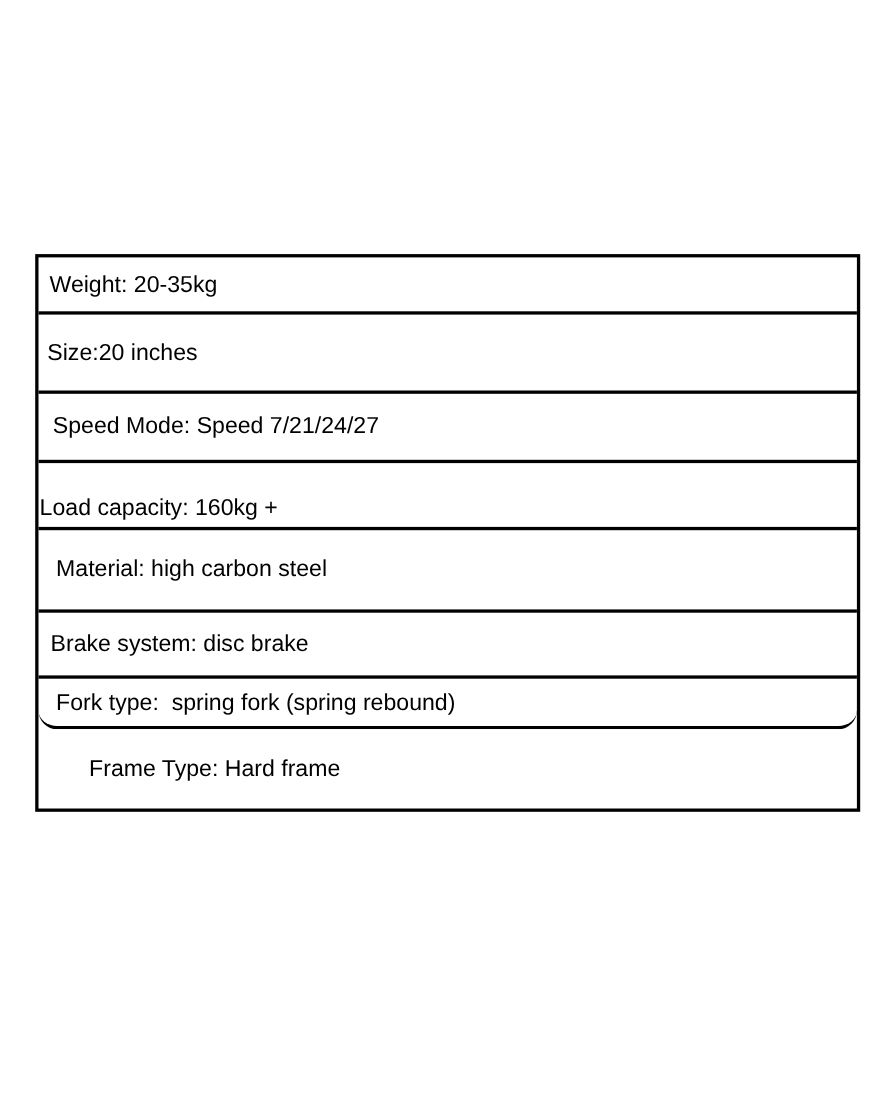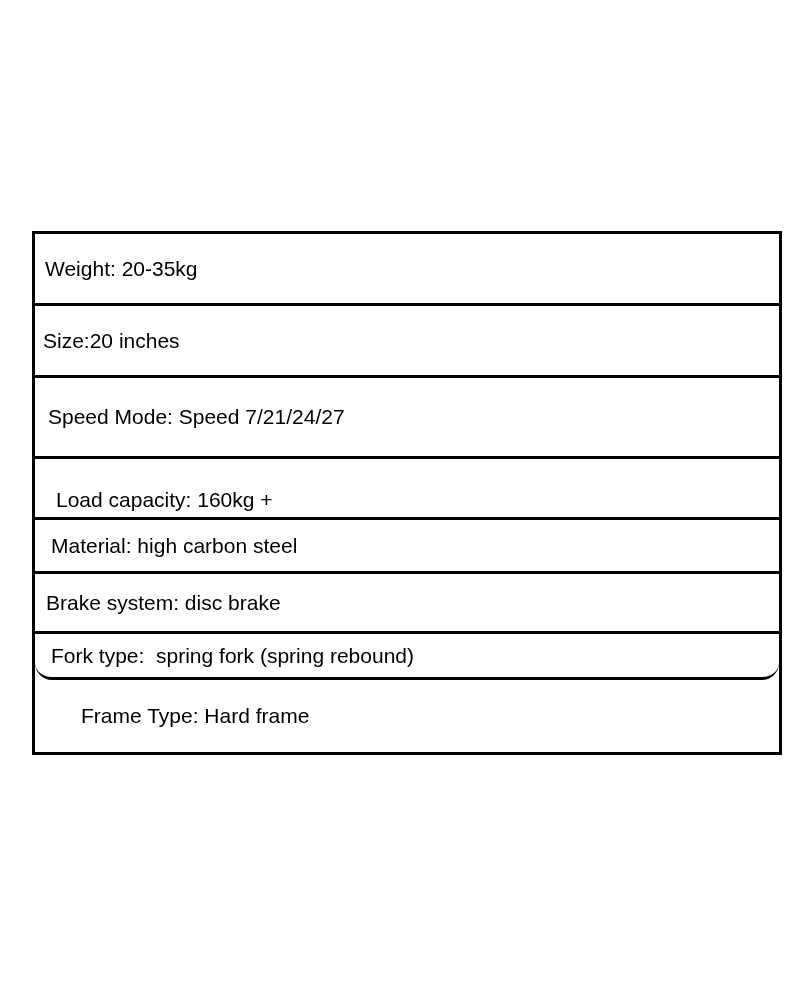--- a/index.html
+++ b/index.html
@@ -34,33 +34,33 @@
     margin-left: 28px;
   }
   .spec-text {
     font-size: 21px;
     line-height: 1.2;
     color: #000000;
     white-space: pre;
   }
 
   
-  .r0 { height: 72px; }
+  .r0 { height: 52px; }
   .r0 .spec-text { padding-left: 10px; }
 
   .r1 { height: 72px; }
   .r1 .spec-text { padding-left: 8px; }
 
-  .r2 { height: 81px; }
+  .r2 { height: 63px; }
   .r2 .spec-text { padding-left: 13px; }
 
   .r3 { height: 61px; }
-  .r3 .spec-text { padding-left: 21px; margin-top: 24px; }
+  .r3 .spec-text { padding-left: 1px; margin-top: 24px; }
 
-  .r4 { height: 54px; }
+  .r4 { height: 75px; }
   .r4 .spec-text { padding-left: 16px; }
 
   .r5 { height: 60px; }
   .r5 .spec-text { padding-left: 11px; text-align: center; }
 
   .r6 { height: 46px; border-radius: 17px; }
   .r6 .spec-text { padding-left: 16px; }
 
   .r7 { height: 72px; }
   .r7 .spec-text { padding-left: 18px; }

